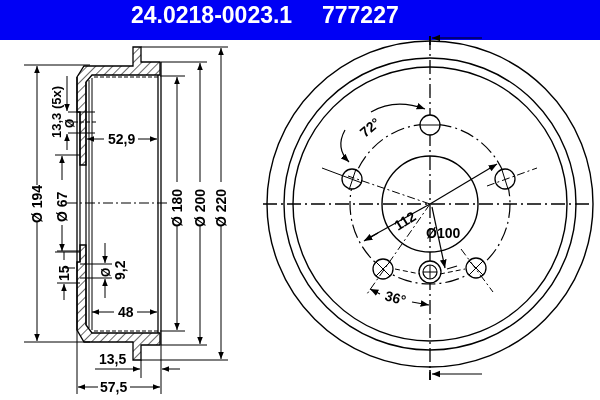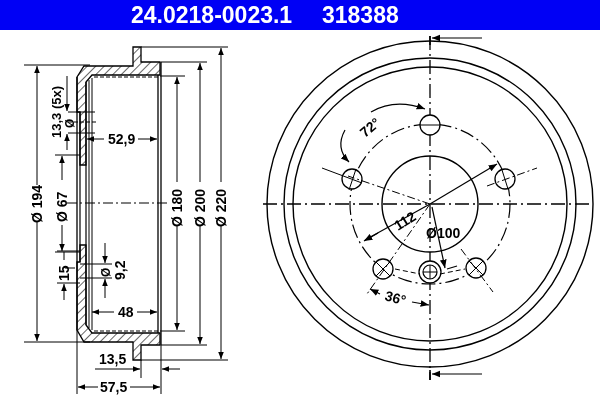--- a/index.html
+++ b/index.html
@@ -1,29 +1,29 @@
 <!DOCTYPE html>
 <html><head>
 <meta charset="utf-8">
 <style>
   html, body { margin:0; padding:0; background:#ffffff; }
   body { width:600px; height:400px; position:relative; overflow:hidden; font-family:"Liberation Sans", sans-serif; }
-  .banner { position:absolute; left:0; top:0; width:600px; height:30px; background:#0000f5; color:#fff; }
+  .banner { position:absolute; left:0; top:0; width:600px; height:40px; background:#0000f5; color:#fff; }
   .banner .pn { position:absolute; top:2px; font-weight:bold; font-size:23px; letter-spacing:0px; }
   .banner .pn1 { left:131px; }
   .banner .pn2 { left:322px; }
   svg { position:absolute; left:0; top:0; }
   .dim { font-family:"Liberation Sans", sans-serif; font-weight:bold; font-size:14px; fill:#000; }
 </style>
 </head>
 <body>
 
 <div class="banner">
   <span class="pn pn1">24.0218-0023.1</span>
-  <span class="pn pn2">318388</span>
+  <span class="pn pn2">777227</span>
 </div>
 
 <svg width="600" height="400" viewBox="0 0 600 400">
   <defs>
     <pattern id="hatch" patternUnits="userSpaceOnUse" width="6" height="6" patternTransform="rotate(45)">
       <line x1="0" y1="0" x2="0" y2="6" stroke="#000" stroke-width="1.2"></line>
     </pattern>
     <marker id="arr" viewBox="0 0 10 10" refX="10" refY="5" markerWidth="7" markerHeight="7" orient="auto-start-reverse">
       <path d="M0,1 L10,5 L0,9 z" fill="#000"></path>
     </marker>

